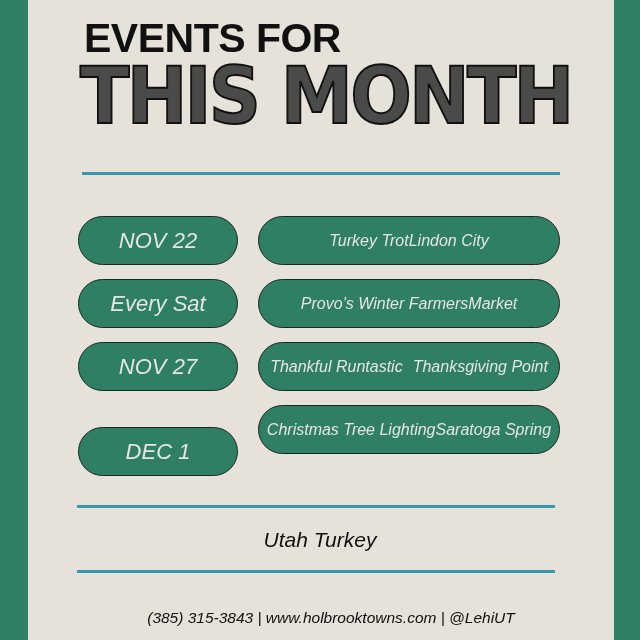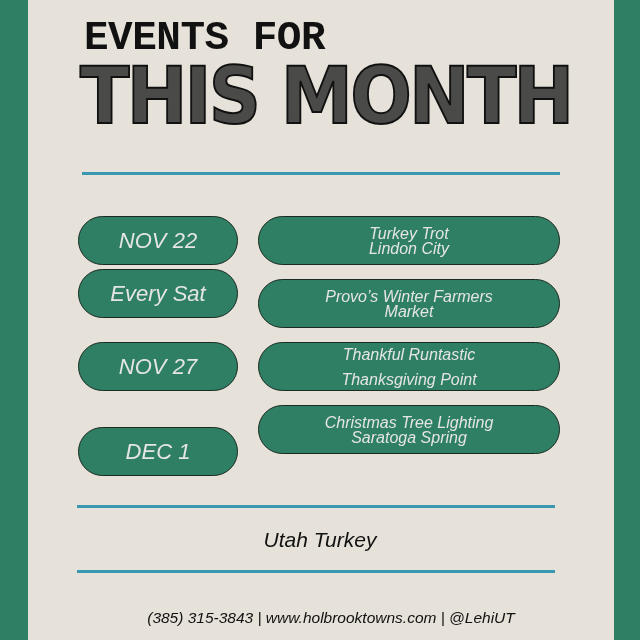--- a/index.html
+++ b/index.html
@@ -1,23 +1,23 @@
 <!DOCTYPE html>
 <html><head>
 <meta charset="utf-8">
 <style>
   html, body { margin:0; padding:0; }
   body { width:640px; height:640px; overflow:hidden; background:#2f7f64; position:relative; font-family:"Liberation Sans", sans-serif; }
   .card { position:absolute; left:28px; top:0; width:586px; height:640px; background:#e6e2d9; }
-  .h1 { position:absolute; left:84px; top:14px; font-family:Liberation Mono, monospace; font-weight:bold; font-size:41px; letter-spacing:-0.5px; color:#111; line-height:48px; white-space:nowrap; }
+  .h1 { position:absolute; left:84px; top:14px; font-family:Liberation Sans, sans-serif; font-weight:bold; font-size:41px; letter-spacing:-0.5px; color:#111; line-height:48px; white-space:nowrap; }
   .h2 { position:absolute; left:80px; top:56px; font-family:"DejaVu Sans", sans-serif; font-weight:bold; font-size:78px; letter-spacing:-3px; color:#4a4a48; -webkit-text-stroke:2px #111; line-height:80px; white-space:nowrap; transform:scaleX(0.93); transform-origin:left; }
   .divider { position:absolute; height:3px; background:#3a97b0; }
   .pill { position:absolute; background:#2f7f64; border:1.5px solid #1a2a22; border-radius:26px; box-sizing:border-box; display:flex; align-items:center; justify-content:center; text-align:center; color:#e5e5e5; font-style:italic; }
   .pill.date { left:78px; width:160px; height:49px; font-size:22px; }
-  .pill.event { left:258px; width:302px; height:49px; font-size:16px; line-height:15px; flex-direction:column; }
+  .pill.event { left:258px; width:302px; height:49px; font-size:16px; line-height:15px; flex-direction:row; }
   .pill.event span { display:block; }
   .county { position:absolute; left:0; width:640px; top:528px; text-align:center; font-style:italic; font-size:21px; color:#111; }
   .footer { position:absolute; left:0; width:640px; top:609px; text-align:center; font-style:italic; font-size:15.5px; color:#111; white-space:nowrap;padding-left:11px; }
 </style>
 </head>
 <body>
 
 <div class="card"></div>
 
 <div class="h1">EVENTS FOR</div>
@@ -26,21 +26,21 @@
 <div class="divider" style="left:82px; width:478px; top:172px;"></div>
 
 <div class="pill date" style="top:216px;">
     <span>NOV 22</span>
   </div>
 <div class="pill event" style="top:216px;">
     <span>Turkey Trot</span>
     <span>Lindon City</span>
   </div>
 
-<div class="pill date" style="top:269px;">
+<div class="pill date" style="top:279px;">
     <span>Every Sat</span>
   </div>
 <div class="pill event" style="top:279px;">
     <span>Provo’s Winter Farmers</span>
     <span>Market</span>
   </div>
 
 <div class="pill date" style="top:342px;">
     <span>NOV 27</span>
   </div>

